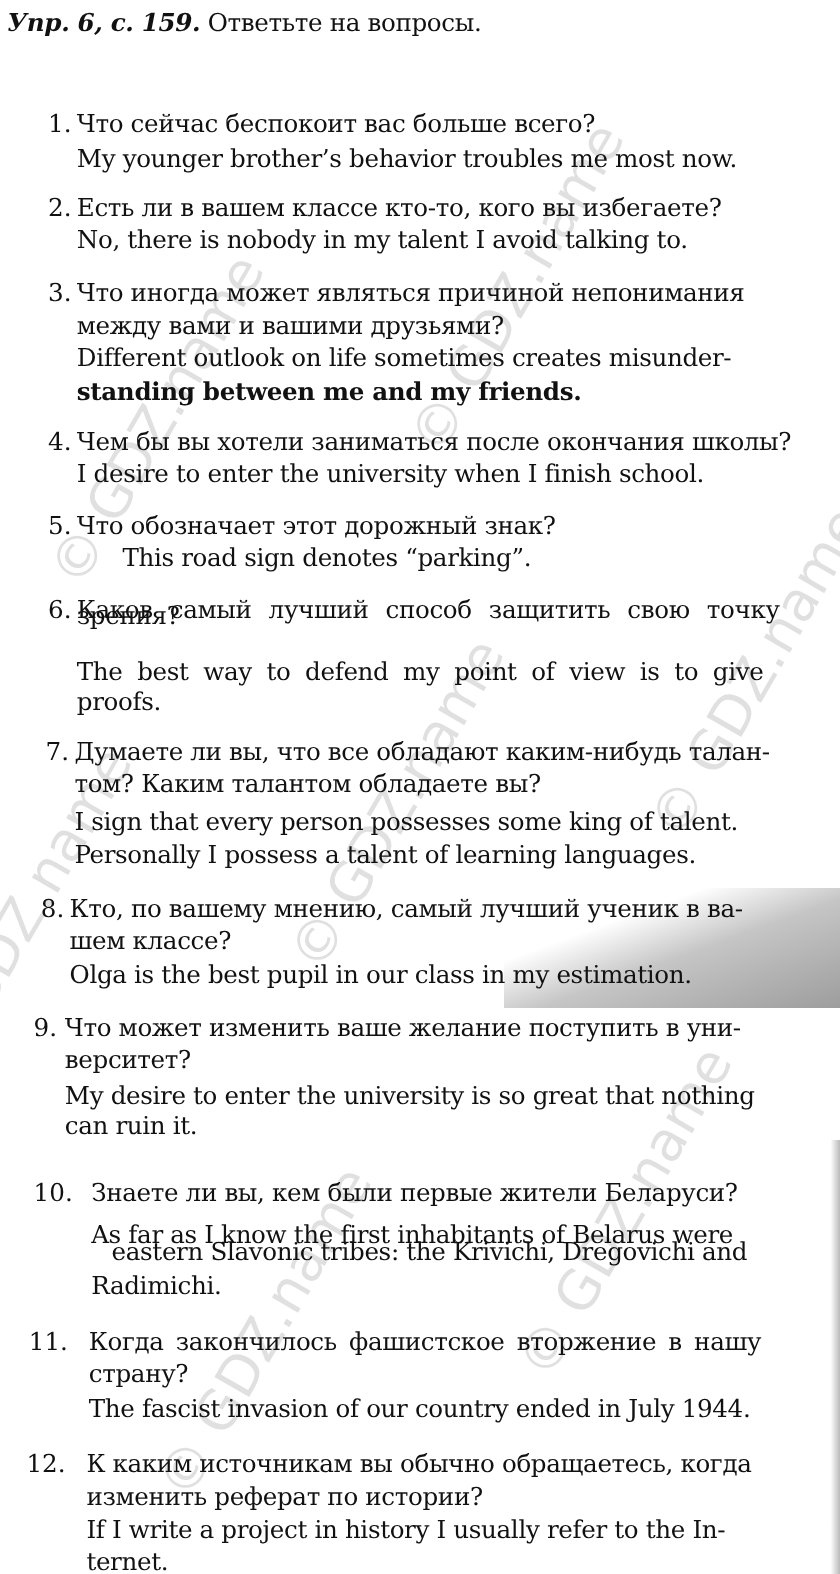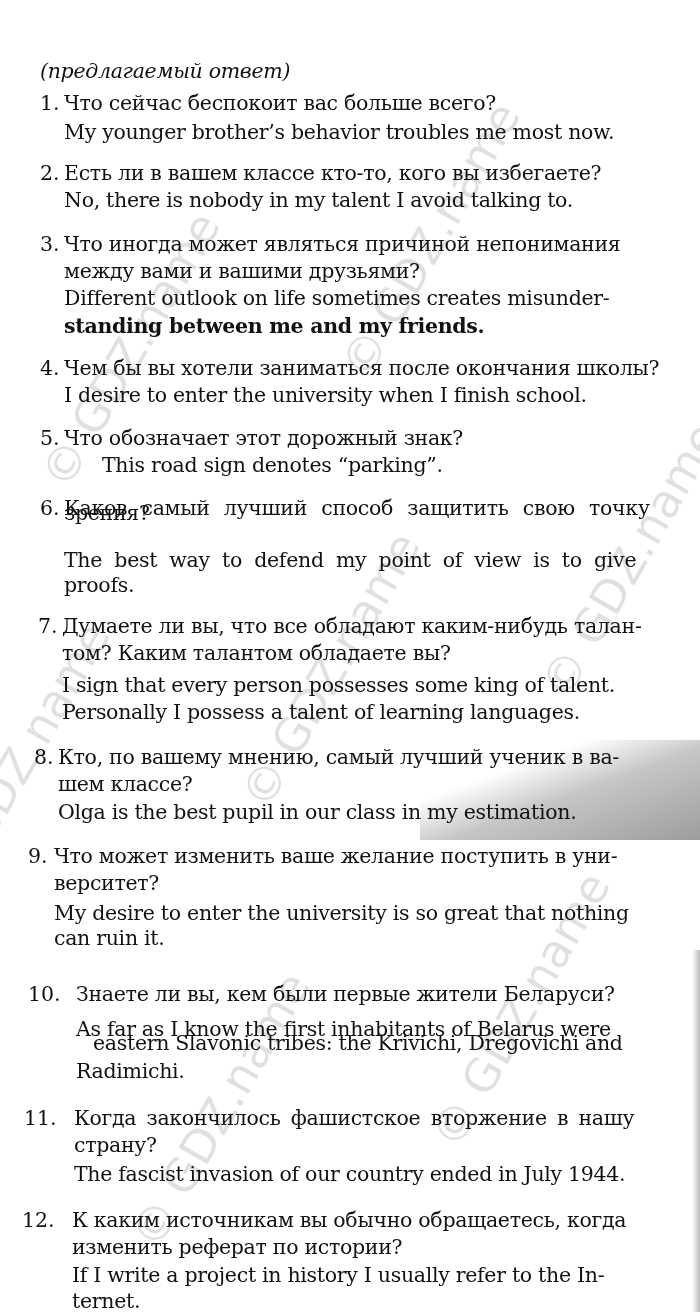--- a/index.html
+++ b/index.html
@@ -27,21 +27,24 @@
   <div class="wm" style="left:330px;top:360px;">© GDZ.name</div>
   <div class="wm" style="left:-80px;top:880px;">© GDZ.name</div>
   <div class="wm" style="left:230px;top:790px;">© GDZ.name</div>
   <div class="wm" style="left:530px;top:680px;">© GDZ.name</div>
   <div class="wm" style="left:120px;top:1230px;">© GDZ.name</div>
   <div class="wm" style="left:420px;top:1130px;">© GDZ.name</div>
 
   <div class="shade"></div>
   <div class="rightedge"></div>
 
-  <div class="line sub">(предлагаемый ответ)</div>
+  <div class="line hdr">
+    <span class="ex">Упр. 6, с. 159.</span>
+    <span>Ответьте на вопросы.</span>
+  </div>
 
   <div>
     <div class="num" style="left:40px;top:90px;">1.</div>
     <div class="line" style="left:64px;top:90px;">Что сейчас беспокоит вас больше всего?</div>
     <div class="line" style="left:64px;top:119px;">My younger brother’s behavior troubles me most now.</div>
   </div>
 
   <div>
     <div class="num" style="left:40px;top:160px;">2.</div>
     <div class="line" style="left:64px;top:160px;">Есть ли в вашем классе кто-то, кого вы избегаете?</div>

